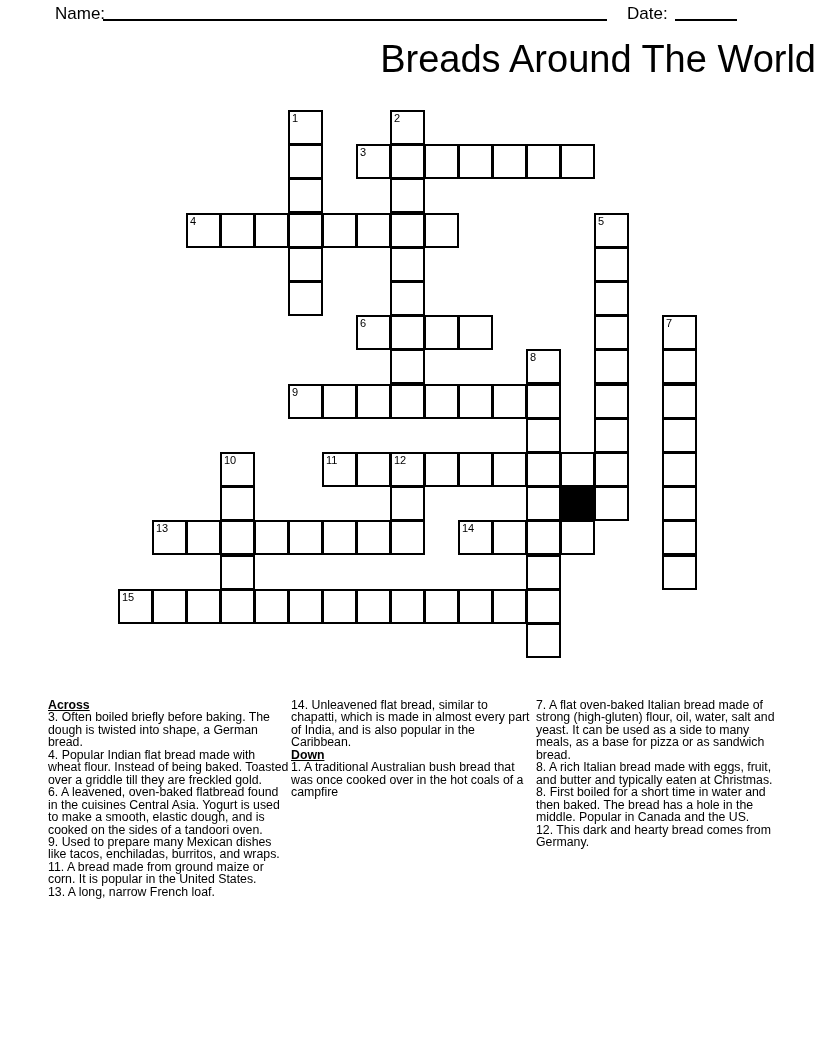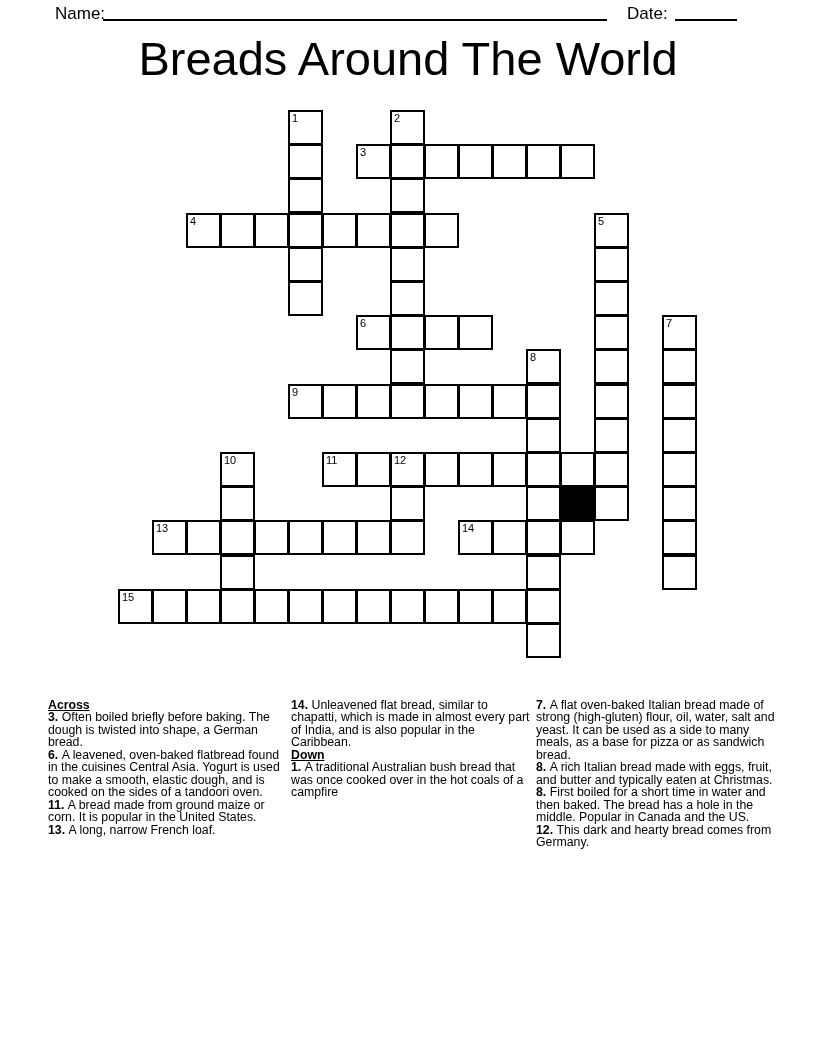--- a/index.html
+++ b/index.html
@@ -11,22 +11,22 @@
     position: relative;
     overflow: hidden;
   }
   .abs { position: absolute; }
 
   
   .field-label { font-size: 17px; line-height: 20px; }
   .fill-line { position: absolute; height: 0; border-bottom: 2px solid #000; }
   .page-title {
     position: absolute; left: 0; right: 0; top: 30px;
-    text-align: center;
-    font-size: 47px; line-height: 58px; font-weight: 400;
+    text-align: right;
+    font-size: 38px; line-height: 58px; font-weight: 400;
     letter-spacing: 0px;
   }
 
   
   #grid { position: absolute; left: 0; top: 0; width: 816px; height: 700px; }
   .cell {
     position: absolute;
     width: 35px; height: 35px;
     box-sizing: border-box;
     background: #ffffff;
@@ -39,21 +39,21 @@
   }
 
   
   .clue-col {
     position: absolute; top: 699px;
     width: 243px;
     font-size: 12.3px; line-height: 12.45px;
     letter-spacing: 0px;
   }
   .clue-header span { font-weight: bold; text-decoration: underline; }
-  .clue b { font-weight: bold; text-align: right; }
+  .clue b { font-weight: normal; text-align: right; }
 </style>
 </head>
 <body>
 
 <div class="abs field-label" style="left:55px; top:4px;">Name:</div>
 <div class="fill-line" style="left:103px; top:19px; width:504px;"></div>
 
 <div class="abs field-label" style="left:627px; top:4px;">Date:</div>
 <div class="fill-line" style="left:675px; top:19px; width:62px;"></div>
 
@@ -185,21 +185,23 @@
     </div>
     <div class="cell" style="left: 220px; top: 486px;"></div>
     <div class="cell" style="left: 220px; top: 555px;"></div>
     <div class="cell" style="left: 390px; top: 486px;"></div>
     <div class="cell black" style="left: 560px; top: 486px;"></div>
   </div>
 
 <div class="clue-col" style="left:48px;">
     <div class="clue-header"><span>Across</span></div>
     <div class="clue"><b>3. </b>Often boiled briefly before baking. The dough is twisted into shape, a German bread.</div>
+    <div class="clue"><b>4. </b>Popular Indian flat bread made with wheat flour. Instead of being baked. Toasted over a griddle till they are freckled gold.</div>
     <div class="clue"><b>6. </b>A leavened, oven-baked flatbread found in the cuisines Central Asia. Yogurt is used to make a smooth, elastic dough, and is cooked on the sides of a tandoori oven.</div>
+    <div class="clue"><b>9. </b>Used to prepare many Mexican dishes like tacos, enchiladas, burritos, and wraps.</div>
     <div class="clue"><b>11. </b>A bread made from ground maize or corn. It is popular in the United States.</div>
     <div class="clue"><b>13. </b>A long, narrow French loaf.</div>
   </div>
 <div class="clue-col" style="left:291px;">
     <div class="clue"><b>14. </b>Unleavened flat bread, similar to chapatti, which is made in almost every part of India, and is also popular in the Caribbean.</div>
     <div class="clue-header"><span>Down</span></div>
     <div class="clue"><b>1. </b>A traditional Australian bush bread that was once cooked over in the hot coals of a campfire</div>
   </div>
 <div class="clue-col" style="left:536px;">
     <div class="clue"><b>7. </b>A flat oven-baked Italian bread made of strong (high-gluten) flour, oil, water, salt and yeast. It can be used as a side to many meals, as a base for pizza or as sandwich bread.</div>

